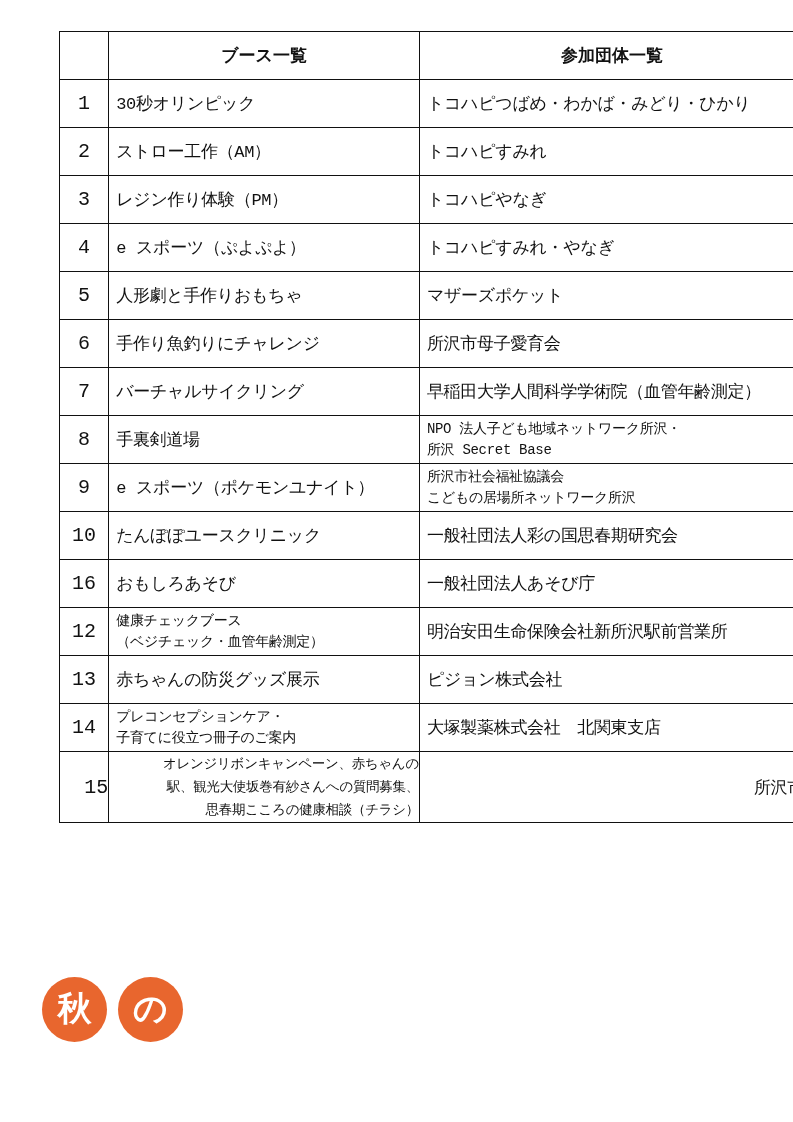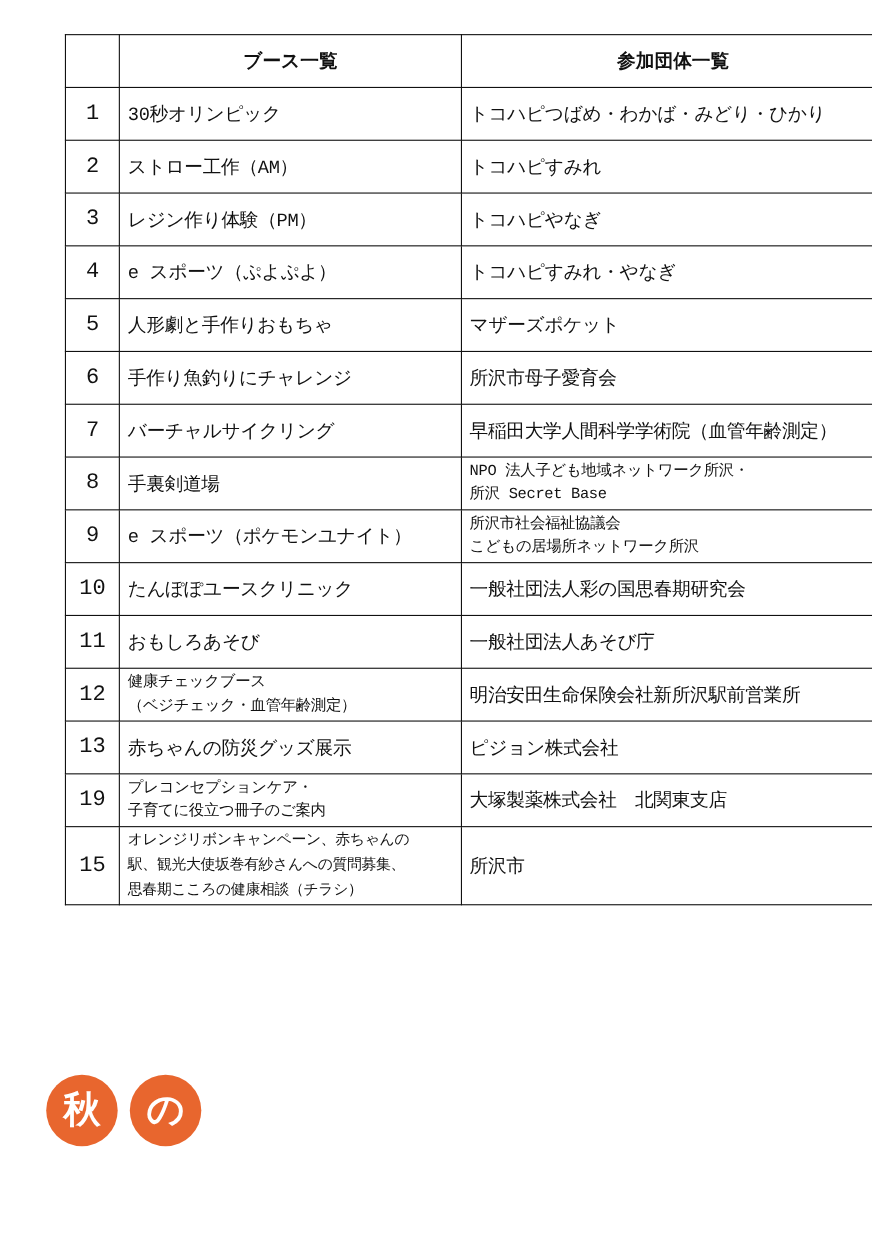--- a/index.html
+++ b/index.html
@@ -54,21 +54,21 @@
     .cell-text.small {
       font-size: 14px;
       line-height: 21px;
       white-space: normal;
     }
     .cell-text.smaller {
       font-size: 13.5px;
       line-height: 23px;
       white-space: normal;
     }
-    .tall td { height: 70px; }
+    .tall td { height: 70px; text-align: right; }
     .line { display: block; }
 
     .banner {
       position: absolute;
       left: 42px;
       top: 975px;
       height: 68px;
       display: flex;
       align-items: center;
     }
@@ -198,21 +198,21 @@
     <tr>
       <td class="cell-no">10</td>
       <td class="cell-text">
           <span class="line">たんぽぽユースクリニック</span>
         </td>
       <td class="cell-text">
           <span class="line">一般社団法人彩の国思春期研究会</span>
         </td>
     </tr>
     <tr>
-      <td class="cell-no">11</td>
+      <td class="cell-no">16</td>
       <td class="cell-text">
           <span class="line">おもしろあそび</span>
         </td>
       <td class="cell-text">
           <span class="line">一般社団法人あそび庁</span>
         </td>
     </tr>
     <tr>
       <td class="cell-no">12</td>
       <td class="cell-text small">
@@ -226,21 +226,21 @@
     <tr>
       <td class="cell-no">13</td>
       <td class="cell-text">
           <span class="line">赤ちゃんの防災グッズ展示</span>
         </td>
       <td class="cell-text">
           <span class="line">ピジョン株式会社</span>
         </td>
     </tr>
     <tr>
-      <td class="cell-no">19</td>
+      <td class="cell-no">14</td>
       <td class="cell-text small">
         <span class="line">プレコンセプションケア・</span>
         <span class="line">子育てに役立つ冊子のご案内</span>
       </td>
       <td class="cell-text">
           <span class="line">大塚製薬株式会社　北関東支店</span>
         </td>
     </tr>
     <tr class="tall">
       <td class="cell-no">15</td>

